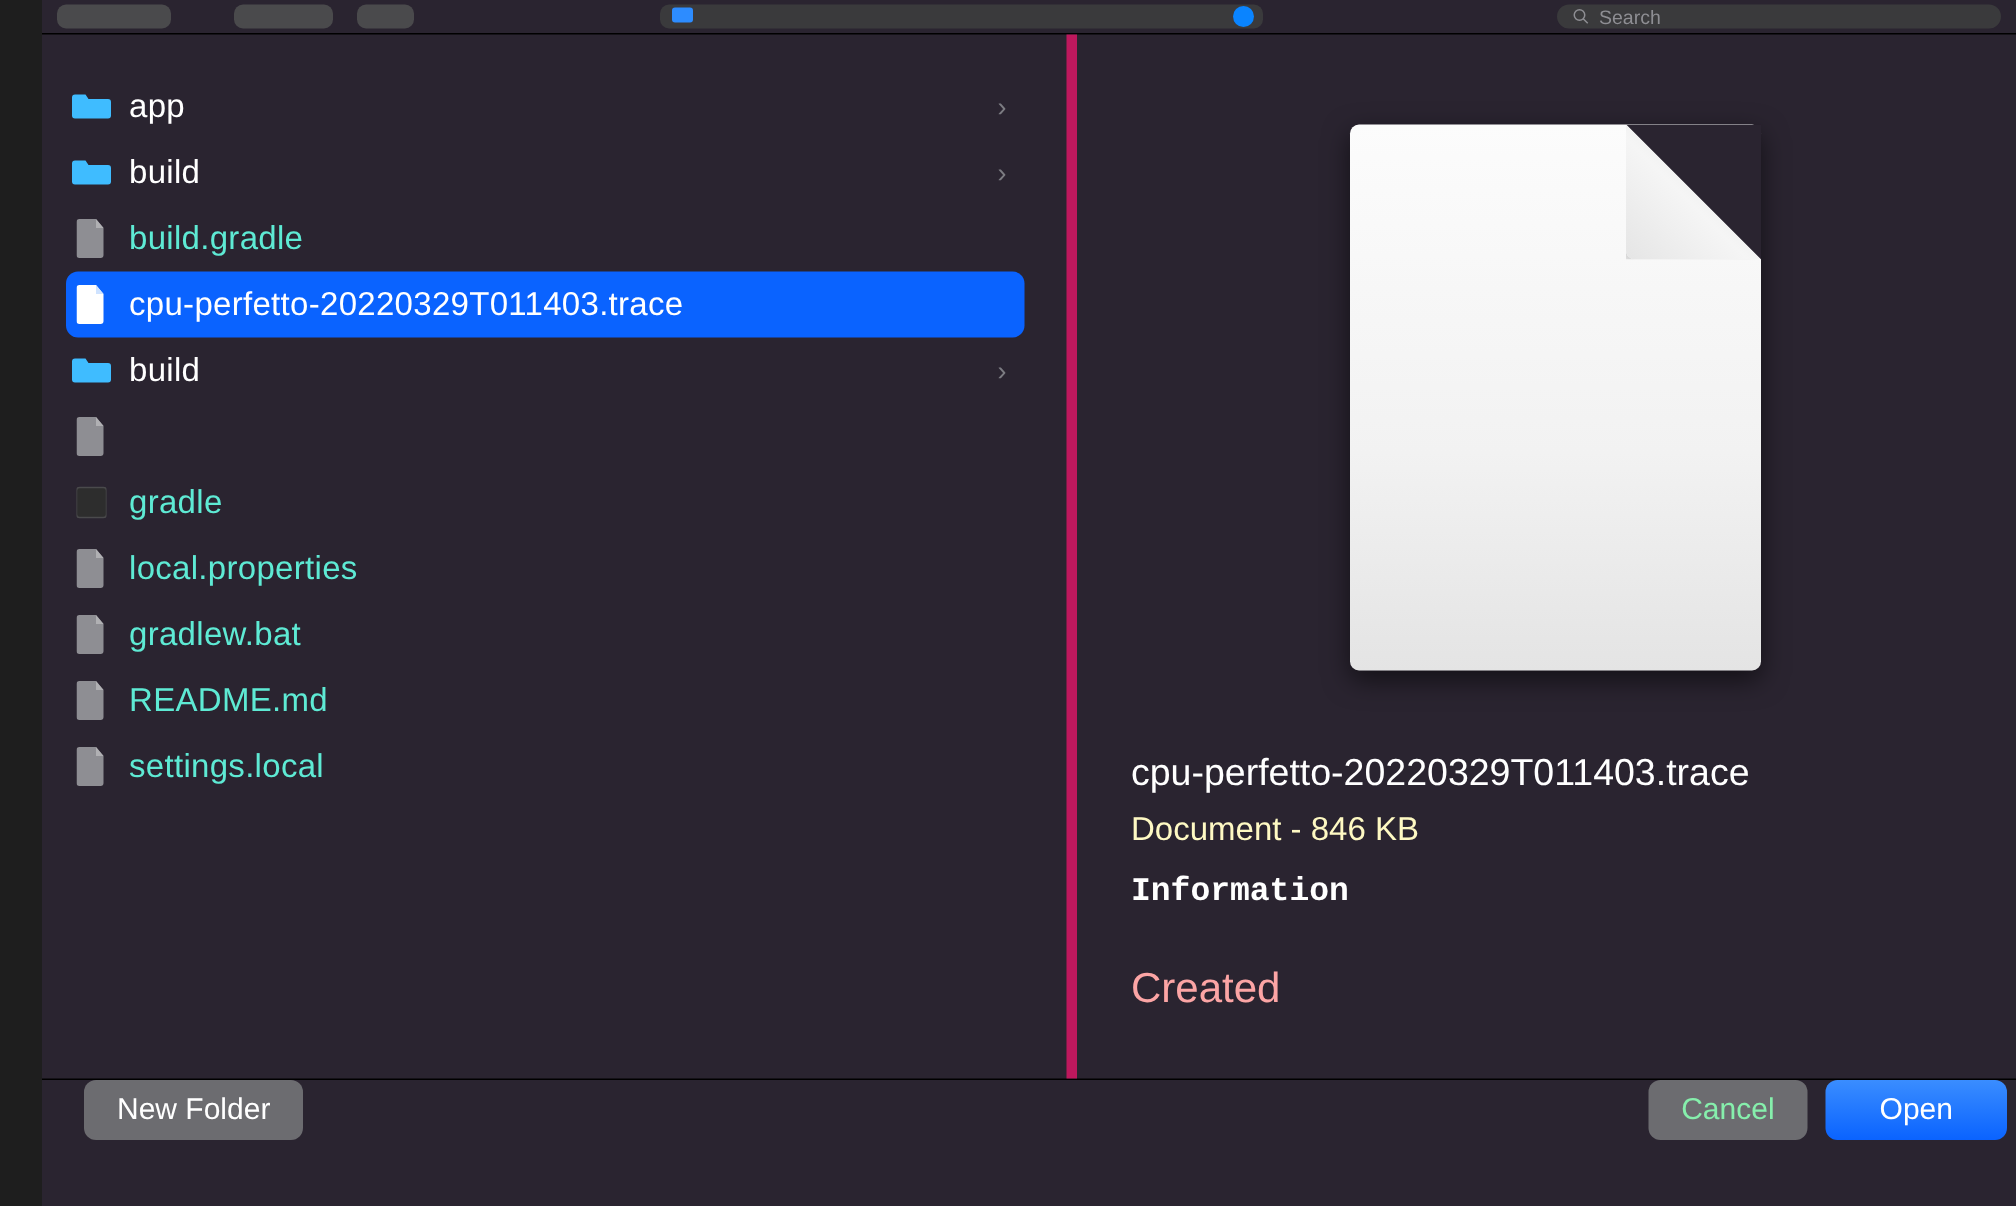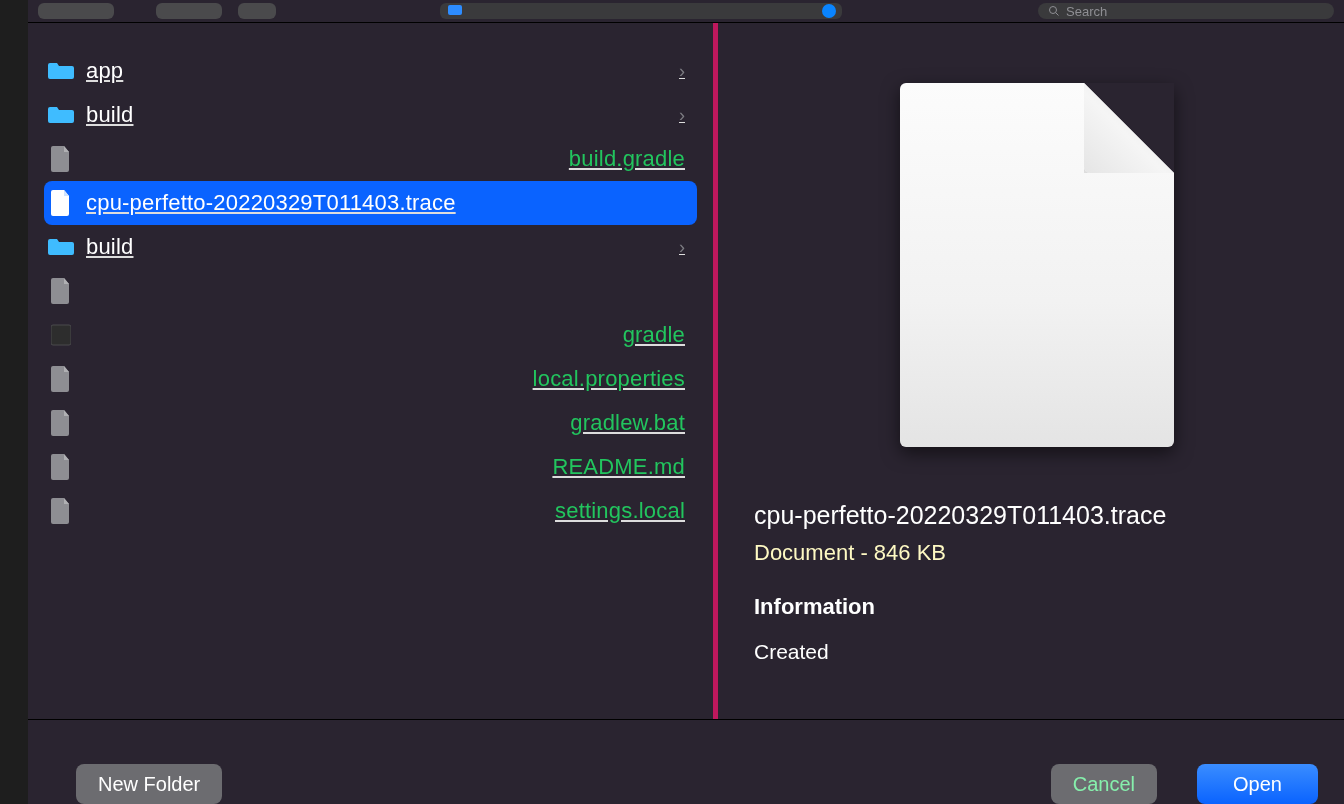--- a/index.html
+++ b/index.html
@@ -70,24 +70,23 @@
   .body {
     flex: 1 1 auto;
     display: flex;
     min-height: 0;
     border-top: 1px solid #000;
     border-bottom: 1px solid #000;
   }
 
   .file-list {
     width: 690px;
-    border-right: 5px solid #be185d;
-    padding: 26px 0 0 16px;
+    border-right: 7px solid #be185d;
+    padding: 26px 12px 0 16px;
     overflow: hidden;
-    text-decoration: underline;
   }
   .row {
     display: flex;
     align-items: center;
     height: 44px;
     padding: 0 12px 0 4px;
     border-radius: 8px;
     gap: 12px;
     margin-right: 16px;
   }
@@ -95,21 +94,21 @@
   .row .icon { width: 26px; height: 26px; flex: 0 0 auto; display:flex; align-items:center; justify-content:center;}
   .row .name {
     flex: 1 1 auto;
     font-size: 22px;
     letter-spacing: 0.2px;
     white-space: nowrap;
     overflow: hidden;
     text-overflow: ellipsis;
   }
   .row.enabled .name { color: #fff; }
-  .row.disabled .name { color: #22c55e; text-align: right; }
+  .row.disabled .name { color: #5eead4; }
   .row.selected .name { color: #fff; }
   .row .chev {
     flex: 0 0 auto;
     color: #7c7c82;
     font-size: 18px;
   }
 
   .preview {
     flex: 1 1 auto;
     padding: 38px 24px 0 36px;
@@ -150,37 +149,38 @@
     font-size: 25px;
     color: #fff;
     font-weight: 400;
   }
   .preview-sub {
     margin-top: 10px;
     font-size: 22px;
     color: #fef9c3;
   }
   .preview-section {
-    margin-top: 28px;
+    margin-top: 16px;
     font-size: 22px;
     font-weight: 700;
     color: #fff;
+    font-family: Liberation Mono, monospace;
   }
   .preview-field {
-    margin-top: 20px;
-    font-size: 21px;
-    color: #ffffff;
+    margin-top: 36px;
+    font-size: 28px;
+    color: #fca5a5;
   }
 
   .footer {
     flex: 0 0 auto;
     height: 84px;
     display: flex;
-    align-items: flex-end;
-    padding: 0 26px;
+    align-items: flex-start;
+    padding: 0 6px;
     gap: 12px;
   }
   .footer .spacer { flex: 1; }
   .btn {
     border: none;
     border-radius: 8px;
     height: 40px;
     padding: 0 22px;
     font-size: 20px;
     cursor: pointer;
@@ -191,21 +191,20 @@
   }
   .btn.newfolder {
     background: #6c6c70;
     color: #fff;
     margin-left: 22px;
   }
   .btn.primary {
     background: linear-gradient(180deg,#3a8dff,#0a63ff);
     color: #fff;
     padding: 0 36px;
-    margin-left: 28px;
   }
 
   
   .folder-icon { width: 26px; height: 20px; }
   .file-icon-svg { width: 20px; height: 26px; }
 </style>
 </head>
 <body>
 
 <div class="window">

